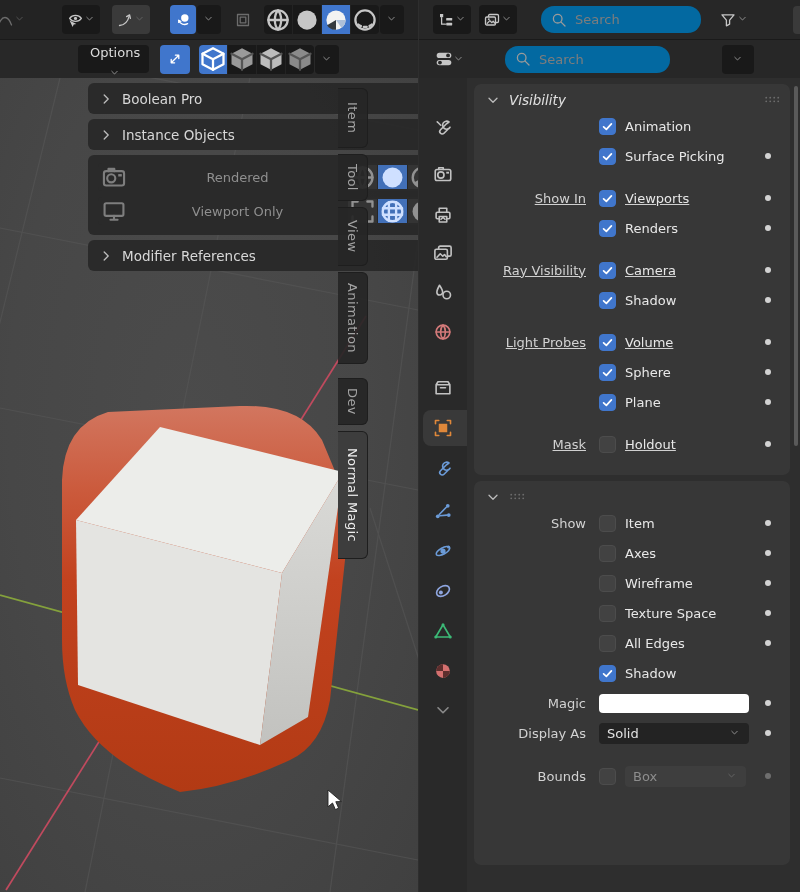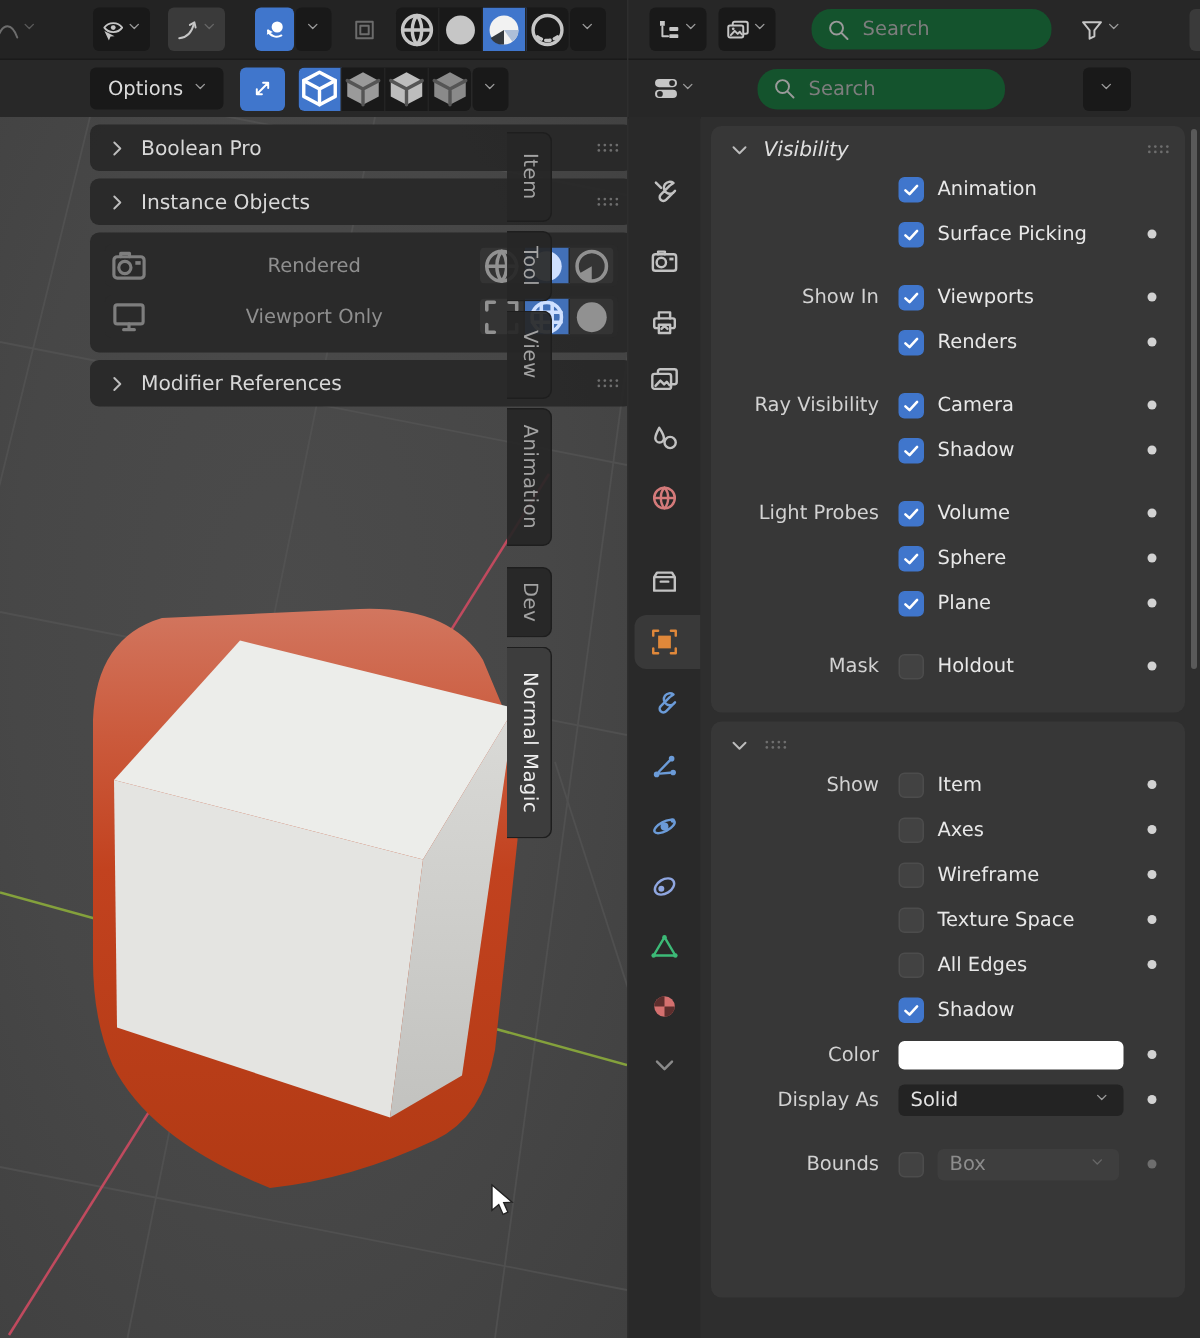--- a/index.html
+++ b/index.html
@@ -26,32 +26,32 @@
   .ic{width:18px;height:18px;display:inline-flex;align-items:center;justify-content:center;color:#c6c6c6;}
   .ic svg{width:16px;height:16px;}
   .ic.big svg{width:18px;height:18px;}
   .chev{width:12px;color:#9a9a9a;}
   .chev svg{width:11px;height:11px;}
   .dim{opacity:.45;}
   .group{display:flex;background:#191919;border-radius:4px;overflow:hidden;height:29px;}
   .cell{width:28px;height:29px;display:flex;align-items:center;justify-content:center;color:#c6c6c6;border-right:1px solid #232323;}
   .cell:last-child{border-right:none;}
   .cell.on{background:#4076cc;color:#ffffff;}
-  .searchbox{display:flex;align-items:center;height:27px;background:#14532d;border-radius:13px;padding:0 10px;gap:6px;}
+  .searchbox{display:flex;align-items:center;height:27px;background:#0369a1;border-radius:13px;padding:0 10px;gap:6px;}
   .searchbox input{background:transparent;border:none;outline:none;color:#cccccc;
         font-family:inherit;font-size:13px;width:120px;}
   .searchbox input::placeholder{color:#7d7d7d;}
   .optbtn{display:flex;align-items:center;gap:6px;background:#191919;border-radius:4px;
         height:28px;padding:0 9px 0 12px;color:#dcdcdc;font-size:13px;}
   
   #viewport{left:0;top:78px;width:418px;height:814px;overflow:hidden;
      background:radial-gradient(ellipse at 45% 42%,#4b4b4b 0%,#474747 55%,#404040 100%);}
   #vp-svg{position:absolute;left:0;top:0;}
   
-  #n-panel{position:absolute;left:32px;top:5px;width:362px;padding-left:28px;}
+  #n-panel{position:absolute;left:60px;top:5px;width:362px;padding-left:28px;}
   .nsec{background:rgba(41,41,41,.96);border-radius:6px;margin-bottom:5px;}
   .nsec-h{height:31px;display:flex;align-items:center;padding:0 9px;gap:7px;}
   .nsec-h .lbl{flex:1;color:#d8d8d8;font-size:13.5px;}
   .grip{color:#6e6e6e;display:flex;}
   .nrows{padding:2px 10px 10px;}
   .nrow{height:28px;margin-top:6px;display:flex;align-items:center;background:#2a2a2a;
         border-radius:4px;padding:0 3px;}
   .nrow .ric{width:26px;color:#7e7e7e;display:flex;justify-content:center;}
   .nrow .rlbl{flex:1;text-align:center;color:#8f8f8f;font-size:13px;}
   .ngroup{display:flex;border-radius:3px;overflow:hidden;}
@@ -70,21 +70,21 @@
   .ptab{position:absolute;left:14px;width:20px;height:20px;color:#c2c2c2;}
   .ptab svg{width:20px;height:20px;}
   #ptab-hl{position:absolute;left:4px;width:44px;height:36px;background:#393939;
         border-radius:8px 0 0 8px;}
   
   #props-content{left:467px;top:78px;width:333px;height:814px;background:#2e2e2e;}
   .pbox{background:#373737;border-radius:7px;margin:6px 10px 0 7px;padding-bottom:12px;}
   .pbox-h{height:31px;display:flex;align-items:center;padding:0 10px;gap:7px;font-style:italic;}
   .pbox-h .lbl{flex:1;color:#e0e0e0;font-size:13.5px;}
   .prow{height:22px;display:flex;align-items:center;padding-left:13px;margin-bottom:8px;}
-  .prow.gap{margin-top:20px;}
+  .prow.gap{margin-top:20px;text-decoration:underline;}
   .plabel{width:99px;text-align:right;margin-right:13px;color:#d2d2d2;font-size:13px;white-space:nowrap;}
   .cbox{width:17px;height:17px;border-radius:4px;background:#424242;border:1px solid #4c4c4c;
         box-sizing:border-box;display:flex;align-items:center;justify-content:center;flex:none;}
   .cbox.on{background:#4076cc;border-color:#4076cc;}
   .cbox svg{width:13px;height:13px;}
   .ptext{margin-left:9px;color:#e8e8e8;font-size:13px;}
   .pdot{width:6px;height:6px;border-radius:50%;background:#d2d2d2;margin-left:auto;margin-right:19px;flex:none;}
   .pdot.hide{visibility:hidden;}
   .pdot.dimdot{background:#6e6e6e;}
   .swatch{width:150px;height:19px;border-radius:4px;flex:none;}
@@ -181,21 +181,21 @@
         </span>
       </div>
     <div class="hbtn" style="margin-left:1px;width:16px;">
       <span class="chev"><svg viewBox="0 0 16 16" fill="none" stroke="currentColor" stroke-width="1.3" stroke-linecap="round" stroke-linejoin="round">
             <path d="M4 6.2 L8 10.2 L12 6.2"></path>
           </svg></span>
     </div>
   </div>
 
   <div id="tool-settings" class="abs">
-    <div class="optbtn" style="margin-left:60px;">
+    <div class="optbtn" style="margin-left:78px;flex-direction:column;">
       <span>Options</span>
       <span class="chev"><svg viewBox="0 0 16 16" fill="none" stroke="currentColor" stroke-width="1.3" stroke-linecap="round" stroke-linejoin="round">
             <path d="M4 6.2 L8 10.2 L12 6.2"></path>
           </svg></span>
     </div>
     <div class="hbtn blue" style="margin-left:11px;width:22px;">
       <span class="ic" style="color:#fff;">
           <svg viewBox="0 0 16 16" fill="none" stroke="currentColor" stroke-width="1.3" stroke-linecap="round" stroke-linejoin="round">
             <path d="M4.2 11.8 L11.8 4.2 M4.2 11.8 V8.4 M4.2 11.8 H7.6 M11.8 4.2 H8.4 M11.8 4.2 V7.6"></path>
           </svg>
@@ -741,21 +741,21 @@
               <svg viewBox="0 0 16 16">
                 <path d="M3.2 8.5 L6.6 11.6 L12.8 4.8" stroke="#fff" stroke-width="2.1" fill="none" stroke-linecap="round" stroke-linejoin="round"></path>
               </svg>
             </span>
             <span class="ptext">Shadow</span>
             <span class="pdot hide"></span>
           </div>
         </div>
 
       <div class="prow" style="margin-top:3px;">
-        <span class="plabel">Color</span>
+        <span class="plabel">Magic</span>
         <span class="swatch" id="color-swatch" style="background: rgb(255, 255, 255);"></span>
         <span class="pdot"></span>
       </div>
       <div class="prow" style="margin-top:5px;">
         <span class="plabel">Display As</span>
         <span class="pselect">
           <span>Solid</span>
           <span class="chev"><svg viewBox="0 0 16 16" fill="none" stroke="currentColor" stroke-width="1.3" stroke-linecap="round" stroke-linejoin="round">
                 <path d="M4 6.2 L8 10.2 L12 6.2"></path>
               </svg></span>

